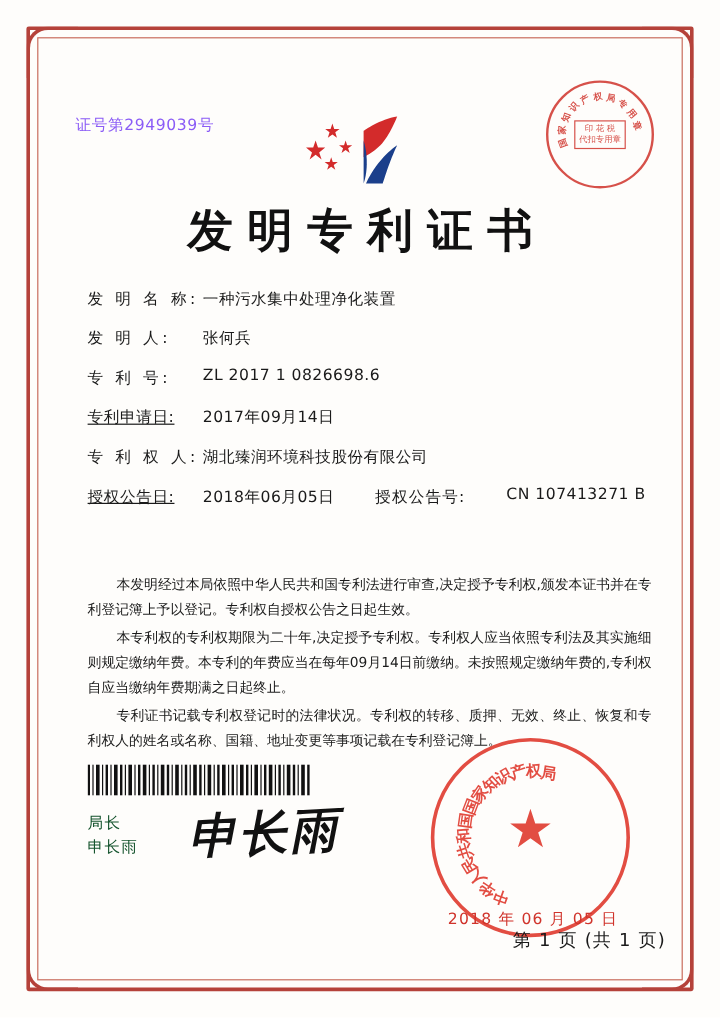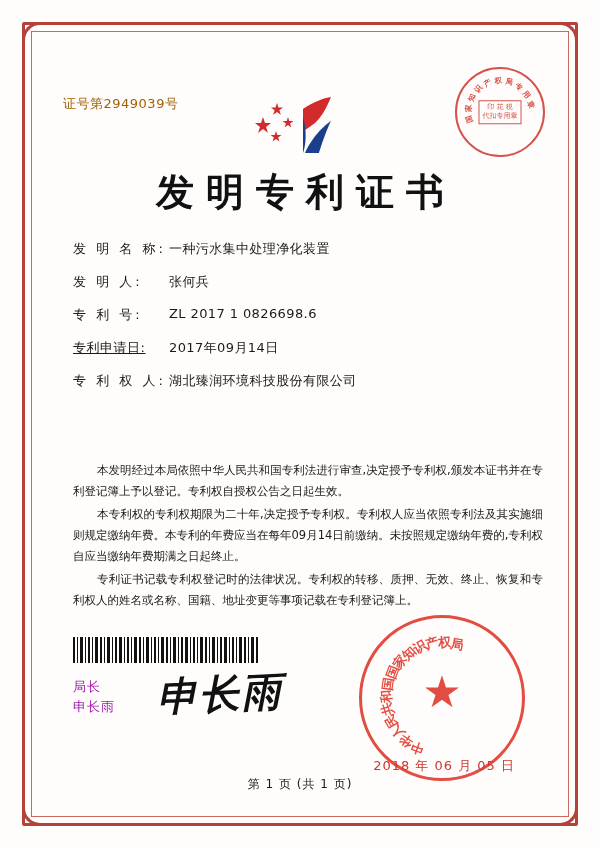--- a/index.html
+++ b/index.html
@@ -54,21 +54,21 @@
     top: 45px;
     right: 45px;
     bottom: 45px;
   }
 
   .cert-number {
     position: absolute;
     left: 18px;
     top: 50px;
     font-size: 13px;
-    color: #a16207;
+    color: #8b5cf6;
     letter-spacing: 0.5px;
     font-family: "DejaVu Sans", sans-serif;
   }
 
   
   .logo {
     position: absolute;
     left: 50%;
     top: 42px;
     transform: translateX(-50%);
@@ -162,21 +162,21 @@
     gap: 34px;
   }
   .pub-second-label {
     letter-spacing: 1px;
   }
 
   .paragraphs {
     position: absolute;
     left: 28px;
     right: 12px;
-    top: 415px;
+    top: 432px;
     font-size: 11.5px;
     line-height: 1.82;
     color: #1a1a1a;
     text-align: justify;
   }
   .paragraphs p {
     margin: 0 0 2px 0;
     text-indent: 24px;
   }
 
@@ -187,21 +187,21 @@
     width: 188px;
     height: 26px;
   }
 
   .signature-block {
     position: absolute;
     left: 28px;
     top: 632px;
     font-size: 13px;
     line-height: 1.5;
-    color: #a21caf;
+    color: #14532d;
     letter-spacing: 1px;
   }
   .handwriting {
     position: absolute;
     left: 112px;
     top: 622px;
     font-family: "DejaVu Serif", serif;
     font-size: 40px;
     font-weight: bold;
     font-style: italic;
@@ -252,22 +252,22 @@
     color: #d0342c;
     letter-spacing: 1px;
     font-family: "DejaVu Sans", sans-serif;
   }
 
   .page-footer {
     position: absolute;
     left: 0;
     right: 0;
     bottom: 10px;
-    text-align: center;
-    font-size: 12px;
+    text-align: right;
+    font-size: 15px;
     color: #1a1a1a;
     letter-spacing: 1px;
   }
 </style>
 </head>
 <body>
 
 <div class="page">
 
   <div class="border-outer"></div>
@@ -329,20 +329,28 @@
         <div class="field-label">专 利 号:</div>
         <div class="field-value">ZL 2017 1 0826698.6</div>
       </div>
       <div class="field-row">
         <div class="field-label tight">专利申请日:</div>
         <div class="field-value">2017年09月14日</div>
       </div>
       <div class="field-row">
         <div class="field-label">专 利 权 人:</div>
         <div class="field-value">湖北臻润环境科技股份有限公司</div>
+      </div>
+      <div class="field-row pub">
+        <div class="field-label tight">授权公告日:</div>
+        <div class="field-value inline-pair">
+          <span>2018年06月05日</span>
+          <span class="pub-second-label">授权公告号:</span>
+          <span>CN 107413271 B</span>
+        </div>
       </div>
     </div>
 
     <div class="paragraphs">
       <p>本发明经过本局依照中华人民共和国专利法进行审查,决定授予专利权,颁发本证书并在专利登记簿上予以登记。专利权自授权公告之日起生效。</p>
       <p>本专利权的专利权期限为二十年,决定授予专利权。专利权人应当依照专利法及其实施细则规定缴纳年费。本专利的年费应当在每年09月14日前缴纳。未按照规定缴纳年费的,专利权自应当缴纳年费期满之日起终止。</p>
       <p>专利证书记载专利权登记时的法律状况。专利权的转移、质押、无效、终止、恢复和专利权人的姓名或名称、国籍、地址变更等事项记载在专利登记簿上。</p>
     </div>
 
     <div class="barcode">

